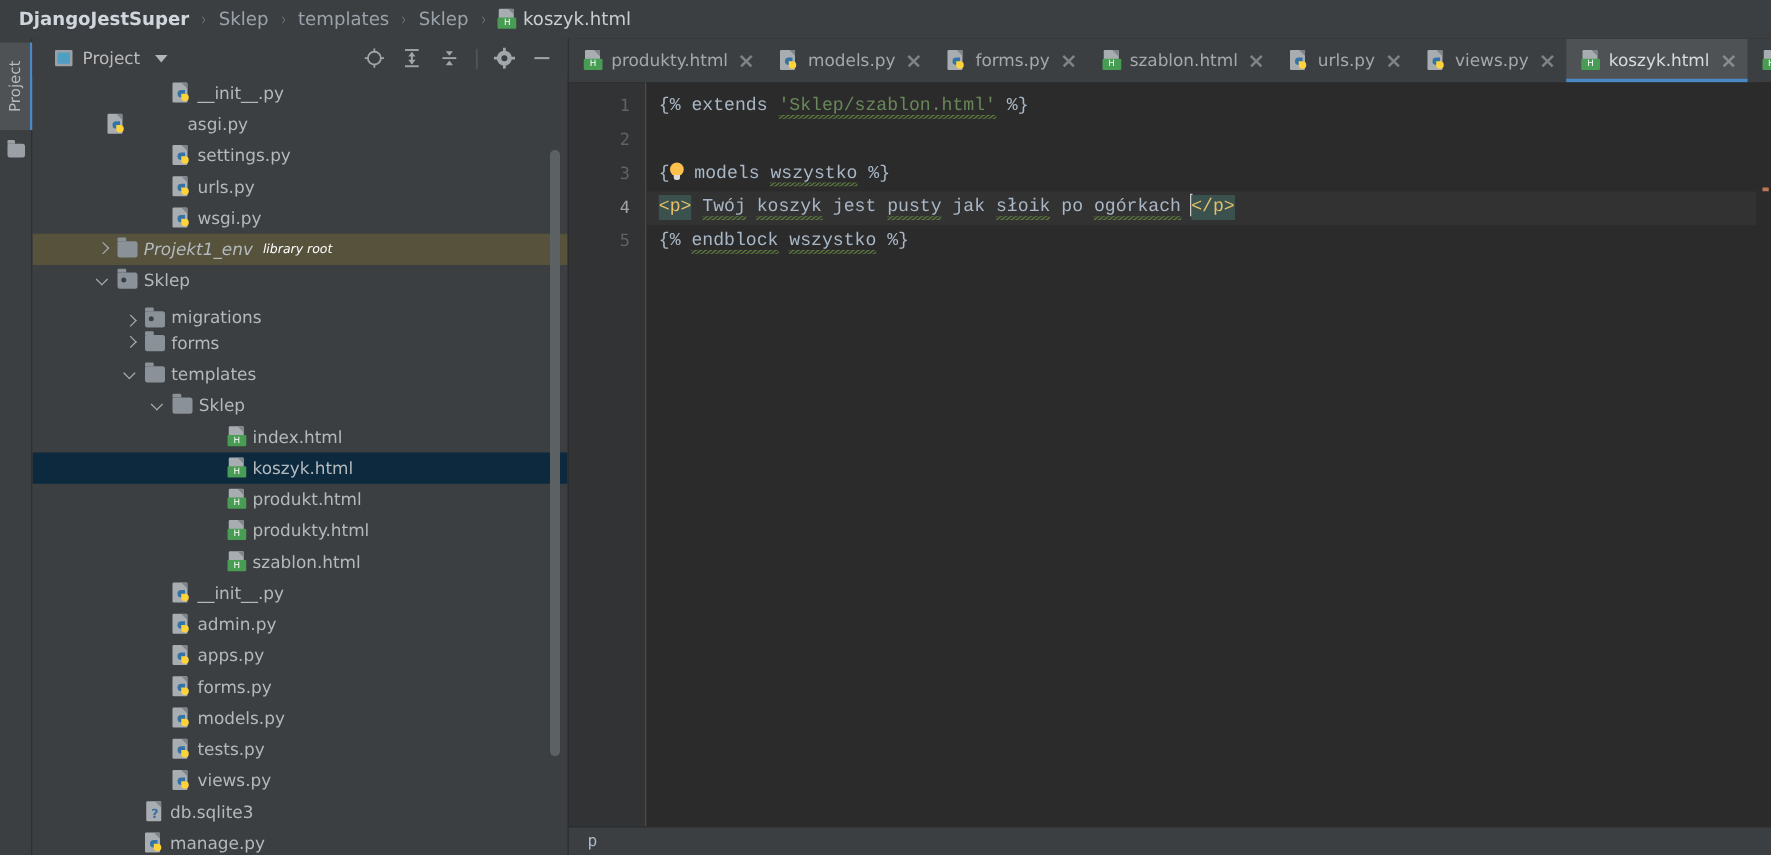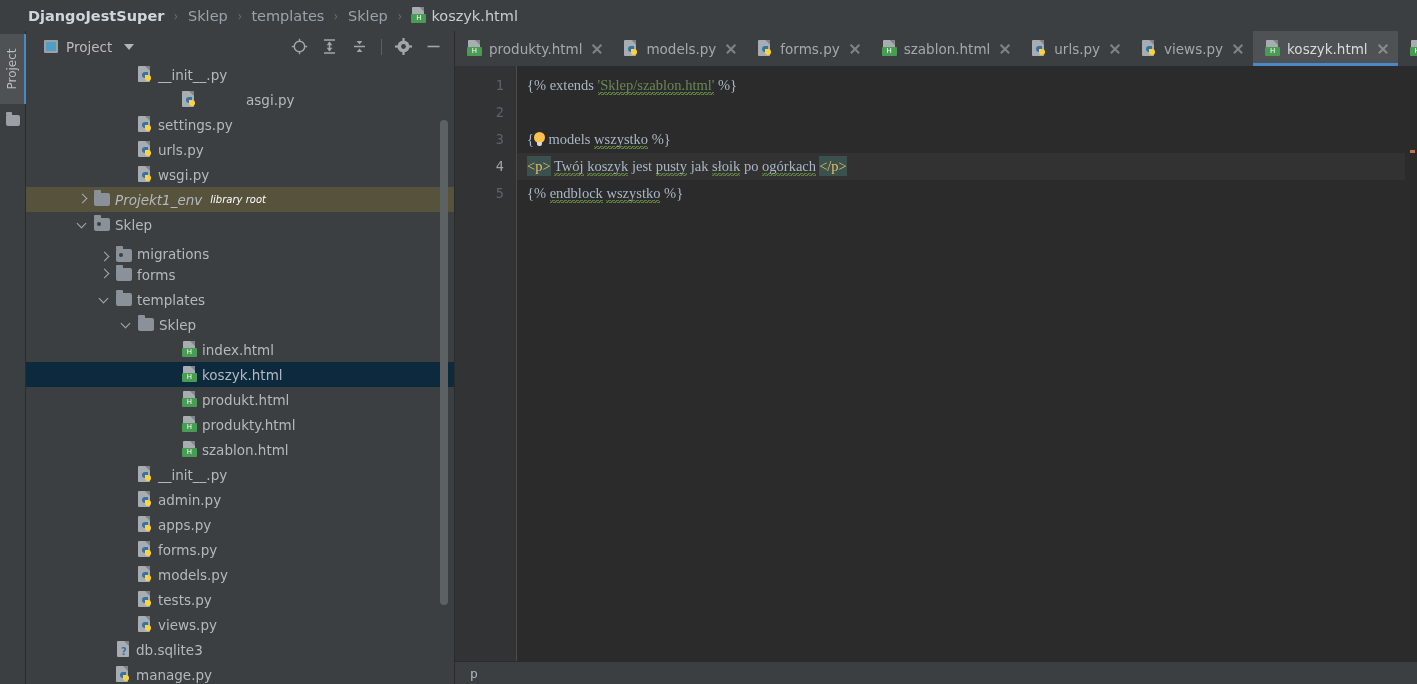--- a/index.html
+++ b/index.html
@@ -8,21 +8,21 @@
     background: #3c3f41;
     font-family: "DejaVu Sans", sans-serif;
     overflow: hidden;
   }
   .app { position: relative; width: 1417px; height: 684px; background: #3c3f41; }
 
   
   .breadcrumb {
     position: absolute; left: 0; top: 0; width: 1417px; height: 31px;
     background: #3c3f41;
-    display: flex; align-items: center; padding-left: 28px;
+    display: flex; align-items: center; padding-left: 15px;
     font-size: 14.5px; color: #a9b7c6; white-space: nowrap;
   }
   .crumb-root { font-weight: bold; color: #cfd6dd; }
   .crumb { color: #9aa3ab; }
   .crumb-sep {
     color: #6a6f74; margin: 0 9px; font-size: 14px;
     display: inline-block; transform: scaleX(.75);
   }
   .crumb-file { color: #c8cdd2; }
 
@@ -222,21 +222,21 @@
     width: 62px; flex: none; position: relative; background: #313335;
     border-right: 1px solid #4b4b4b;
     font-family: "DejaVu Sans Mono", monospace; font-size: 13.5px;
     color: #606366; text-align: right; padding-top: 6px;
   }
   .gutter .ln { height: 27px; line-height: 27px; padding-right: 12px; }
   .gutter .ln.cur { color: #a4a3a0; }
 
   .code {
     position: relative; flex: 1;
-    font-family: Liberation Serif, serif; font-size: 14.5px;
+    font-family: Liberation Mono, monospace; font-size: 14.5px;
     color: #a9b7c6; padding-top: 6px; overflow: hidden;
   }
   .cline {
     position: relative; height: 27px; line-height: 27px;
     padding-left: 10px; white-space: pre;
   }
   .cline.current { background: #323232; }
   .cline.current::before {
     content: ""; position: absolute; left: -62px; top: 0; width: 62px;
     height: 27px; background: #323232; z-index: -1;
@@ -377,21 +377,21 @@
         <div class="row" style="padding-left: 96px;">
           <span class="arrow none" style="margin-right: 7px;"></span>
           <span class="ico-py">
             <span class="sheet"></span>
             <span class="fold"></span>
             <span class="snake-b"></span>
             <span class="snake-y"></span>
           </span>
           <span class="row-label">__init__.py</span>
         </div>
-        <div class="row" style="padding-left: 96px; gap: 44px;">
+        <div class="row" style=" gap: 44px;">
           <span class="arrow none" style="margin-right: 7px;"></span>
           <span class="ico-py">
             <span class="sheet"></span>
             <span class="fold"></span>
             <span class="snake-b"></span>
             <span class="snake-y"></span>
           </span>
           <span class="row-label">asgi.py</span>
         </div>
         <div class="row" style="padding-left: 96px;">

